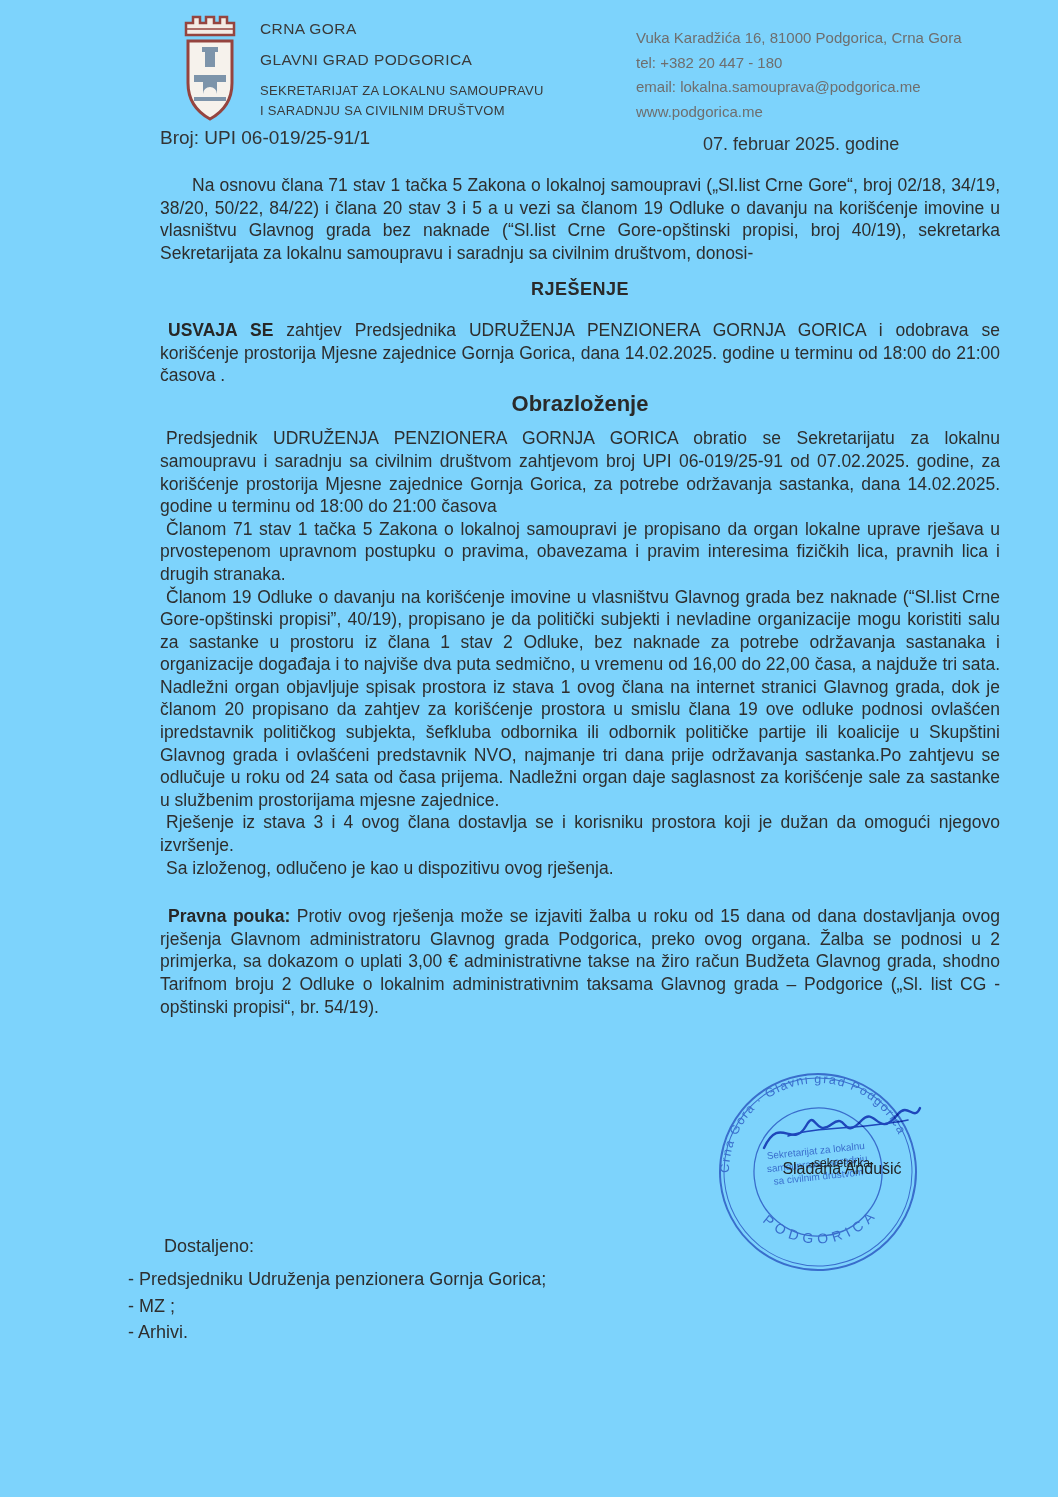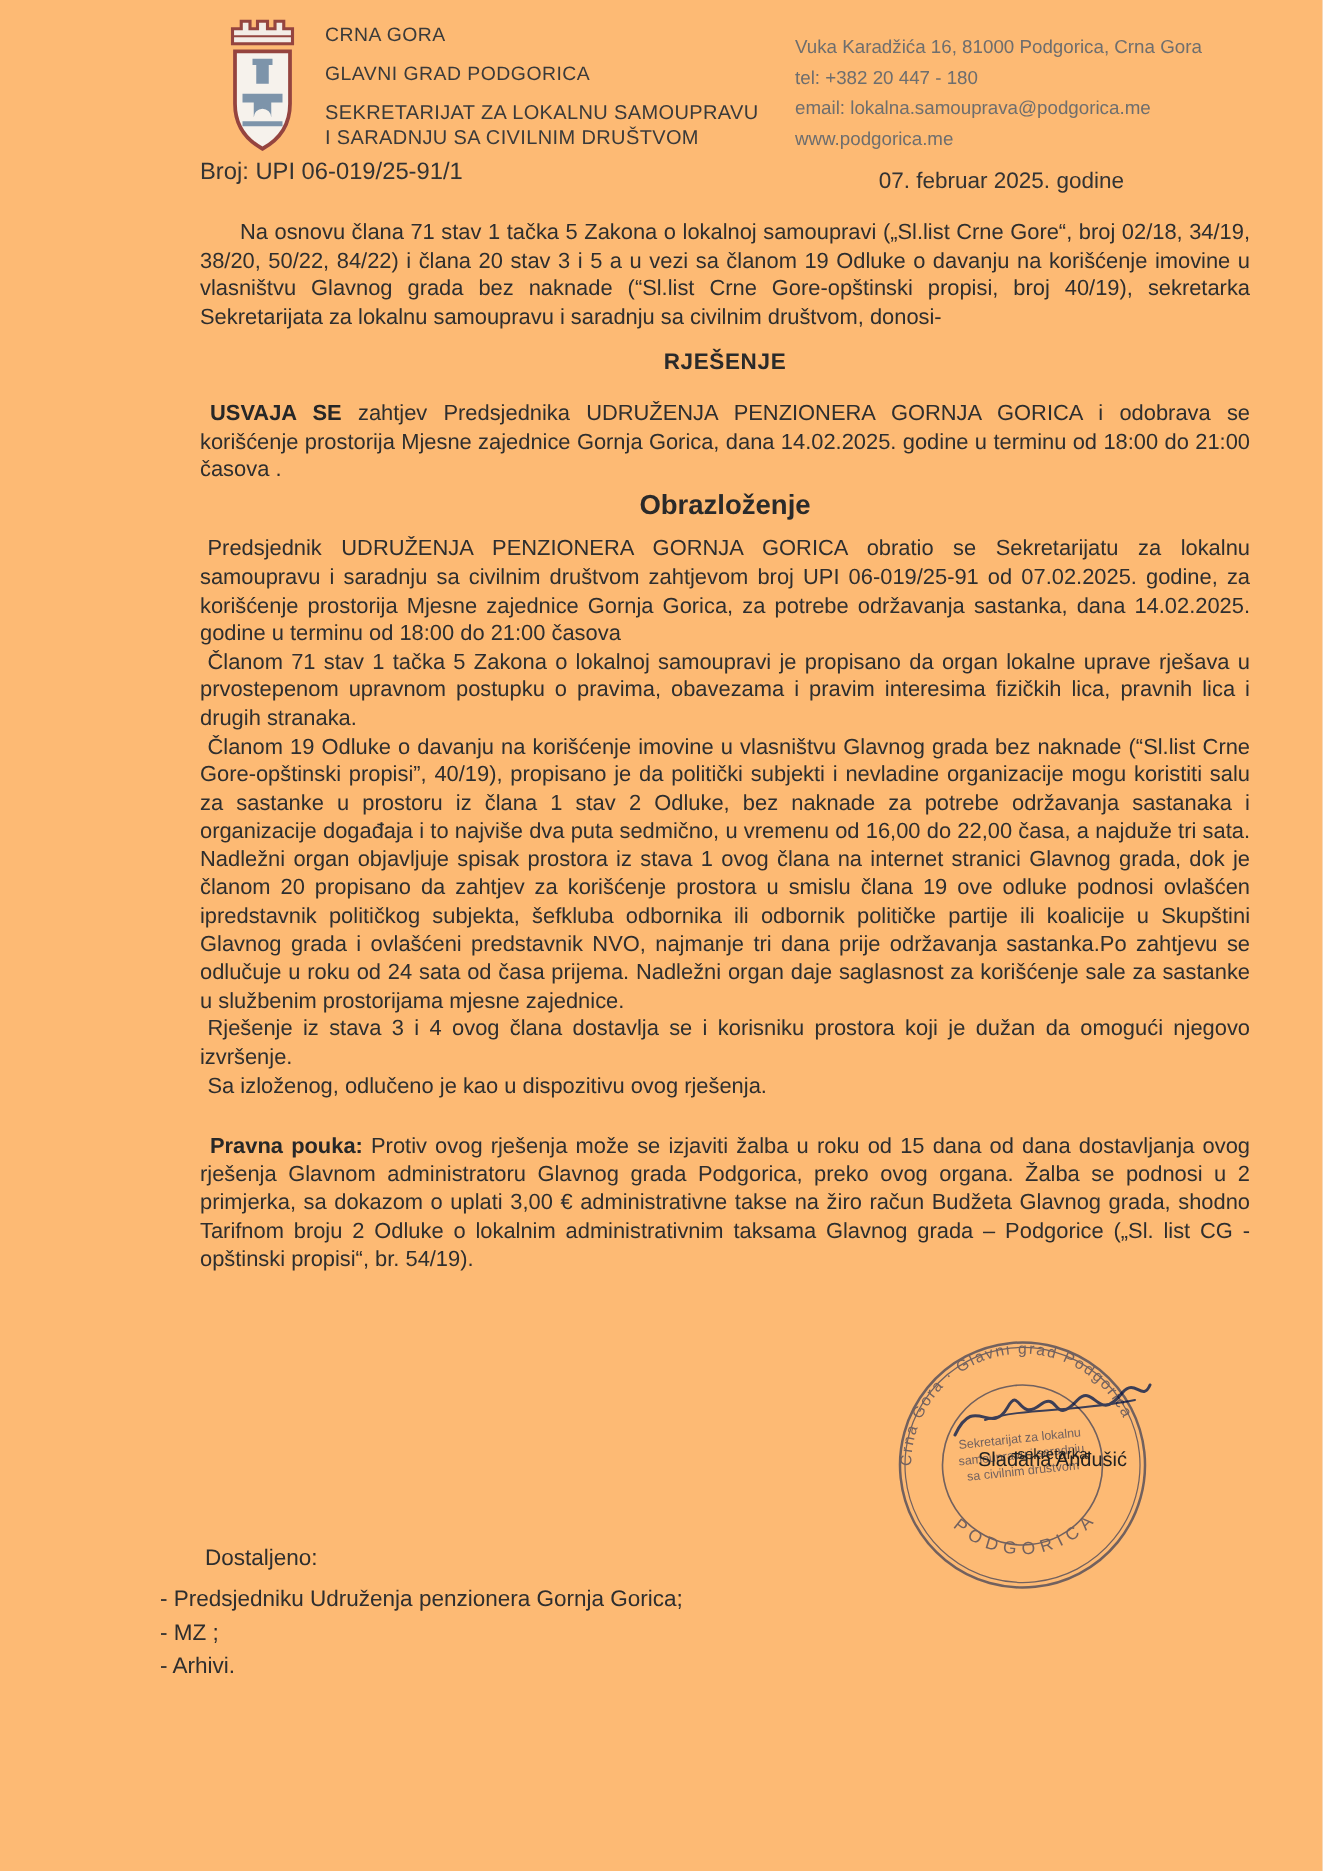--- a/index.html
+++ b/index.html
@@ -4,31 +4,31 @@
 <style>
   html,body { margin:0; padding:0; }
   body {
     background:#e8e8e8;
     font-family:"Liberation Sans","DejaVu Sans",sans-serif;
   }
   .page {
     position:relative;
     width:1058px; height:1497px;
     margin:0 auto;
-    background:#fdba74;
+    background:#7dd3fc;
     color:#2e2e2e;
     overflow:hidden;
   }
 
   
   .coat { position:absolute; left:183px; top:13px; width:54px; height:112px; }
   .org  { position:absolute; left:260px; top:20px; color:#3a3a3a; }
   .org-country { font-size:15.5px; letter-spacing:0.4px; margin-bottom:13px; }
   .org-city    { font-size:15.5px; letter-spacing:0.4px; margin-bottom:12px; }
-  .org-dept    { font-size:16px; letter-spacing:0.3px; line-height:20px; }
+  .org-dept    { font-size:13px; letter-spacing:0.3px; line-height:20px; }
   .contact { position:absolute; left:636px; top:26px; font-size:15px; line-height:24.5px; color:#6e6e6e; }
   .doc-number { position:absolute; left:160px; top:127px; font-size:19px; color:#333; }
   .doc-date   { position:absolute; left:703px; top:134px; font-size:18px; color:#333; }
 
   
   .content {
     position:absolute; left:160px; right:58px; top:174px;
     font-size:17.5px; line-height:22.6px; text-align:justify; color:#2e2e2e;
   }
   .intro { margin:0 0 14px; text-indent:32px; }

